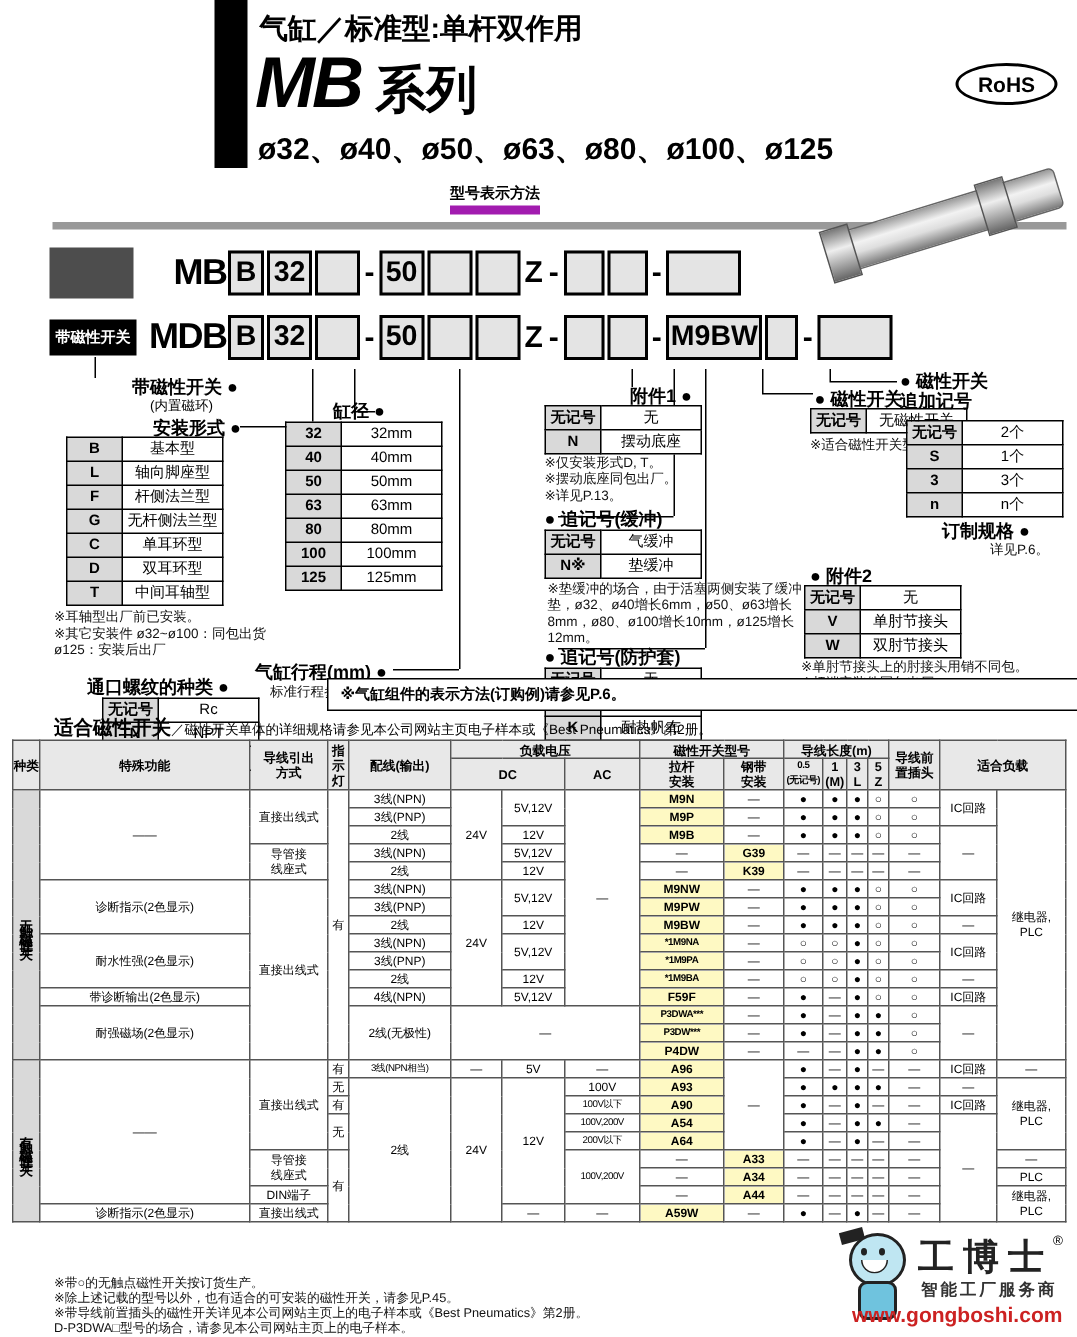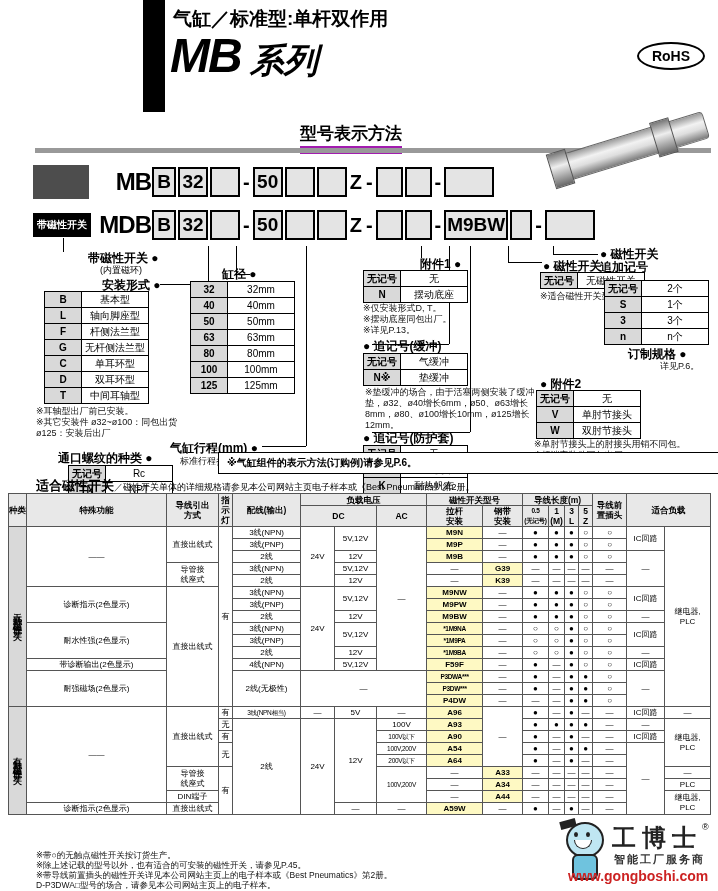--- a/index.html
+++ b/index.html
@@ -50,25 +50,26 @@
   .mascot .cap{position:absolute;left:0px;top:0px;width:16px;height:8px;background:#222;transform:rotate(-15deg);}
 </style>
 </head>
 <body>
 
 <div id="page">
 
   <div class="abs" style="left:143px;top:0;width:22px;height:112px;background:#000;"></div>
   <div class="abs" style="left:173px;top:6px;font-size:19px;font-weight:bold;">气缸／标准型:单杆双作用</div>
   <div class="abs" style="left:170px;top:28px;">
-    <span style="font-size:48px;font-weight:bold;font-style:italic;letter-spacing:-2px;">MB</span><span style="font-size:34px;font-weight:bold;font-style:italic;"> 系列</span>
+    <span style="font-size:48px;font-weight:bold;font-style:italic;letter-spacing:-2px;">MB</span><span style="font-size:34px;font-weight:bold;"> 系列</span>
   </div>
+  <div class="abs" style="left:172px;top:86px;font-size:20px;font-weight:bold;">ø32、ø40、ø50、ø63、ø80、ø100、ø125</div>
   <div class="abs rohs" style="left:637px;top:42px;">RoHS</div>
 
-  <div class="abs" style="left:300px;top:122px;font-size:17px;font-weight:bold;border-bottom:8px solid #a21caf;padding-bottom:1px;">型号表示方法</div>
+  <div class="abs" style="left:300px;top:122px;font-size:10px;font-weight:bold;border-bottom:6px solid #a21caf;padding-bottom:1px;">型号表示方法</div>
   <div class="abs graybar" style="left:35px;top:148px;width:676px;height:5px;"></div>
 
   <div class="abs" style="left:545px;top:100px;width:172px;height:115px;">
     <div style="position:absolute;left:6px;top:30px;width:160px;height:60px;transform:rotate(-17deg);">
       <div class="cyl-rod" style="left:118px;top:10px;"></div>
       <div class="cyl-body" style="left:10px;top:4px;"></div>
       <div class="cyl-cap" style="left:0px;top:0px;"></div>
       <div class="cyl-cap" style="left:108px;top:0px;"></div>
     </div>
   </div>

